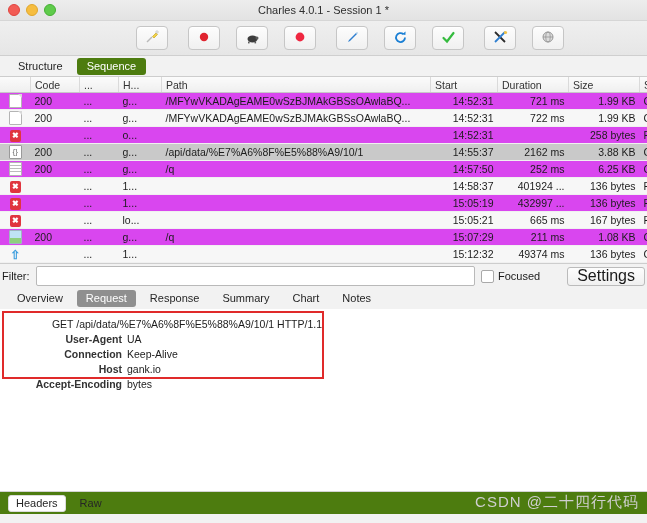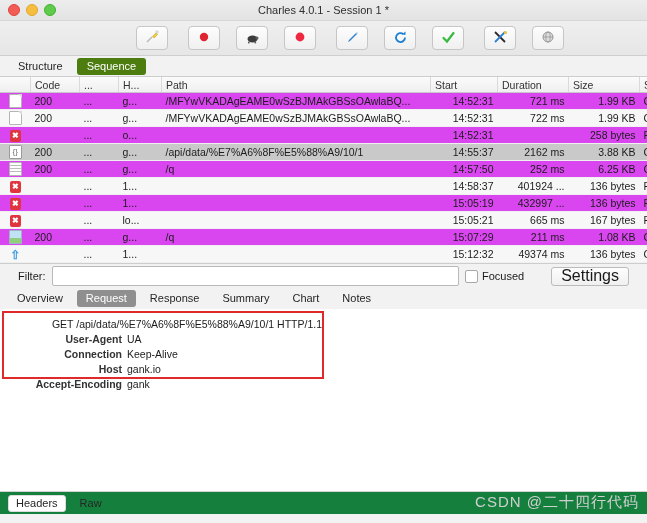--- a/index.html
+++ b/index.html
@@ -178,21 +178,21 @@
     line-height: 12px;
     text-align: center;
     font-weight: bold;
   }
 
   
   .filterbar {
     height: 24px;
     background: #f2f2f2;
     display: flex; align-items: center;
-    padding: 0 18px; gap: 6px;
+    padding: 0 2px; gap: 6px;
     flex: 0 0 auto;
   }
   .filter-label { font-size: 11px; color: #1c1c1c; }
   .filter-input {
     flex: 1 1 auto;
     height: 16px;
     background: #ffffff;
     border: 1px solid #b9b9b9;
     border-radius: 2px;
   }
@@ -256,21 +256,21 @@
     padding-right: 5px;
     font-weight: bold;
     color: #333333;
     white-space: nowrap;
   }
   .hdrval { color: #1c1c1c; white-space: nowrap; }
 
   
   .btmtabs {
     height: 22px;
-    background: #15803d;
+    background: #4d7c0f;
     border-top: 1px solid #d3d3d3;
     display: flex; align-items: center;
     padding-left: 8px; gap: 6px;
     flex: 0 0 auto;
     position: relative;
   }
   .btab {
     font-size: 11px;
     padding: 2px 8px 3px 8px;
     border-radius: 3px;
@@ -552,21 +552,21 @@
             <div class="hdrrow">
               <span class="hdrkey">Connection</span>
               <span class="hdrval">Keep-Alive</span>
             </div>
             <div class="hdrrow">
               <span class="hdrkey">Host</span>
               <span class="hdrval">gank.io</span>
             </div>
             <div class="hdrrow">
               <span class="hdrkey">Accept-Encoding</span>
-              <span class="hdrval">gank</span>
+              <span class="hdrval">bytes</span>
             </div>
           </div>
       </div>
     </div>
   </div>
 
   <div class="btmtabs">
     <div class="btab active">Headers</div>
     <div class="btab">Raw</div>
     <div class="watermark">CSDN @二十四行代码</div>

